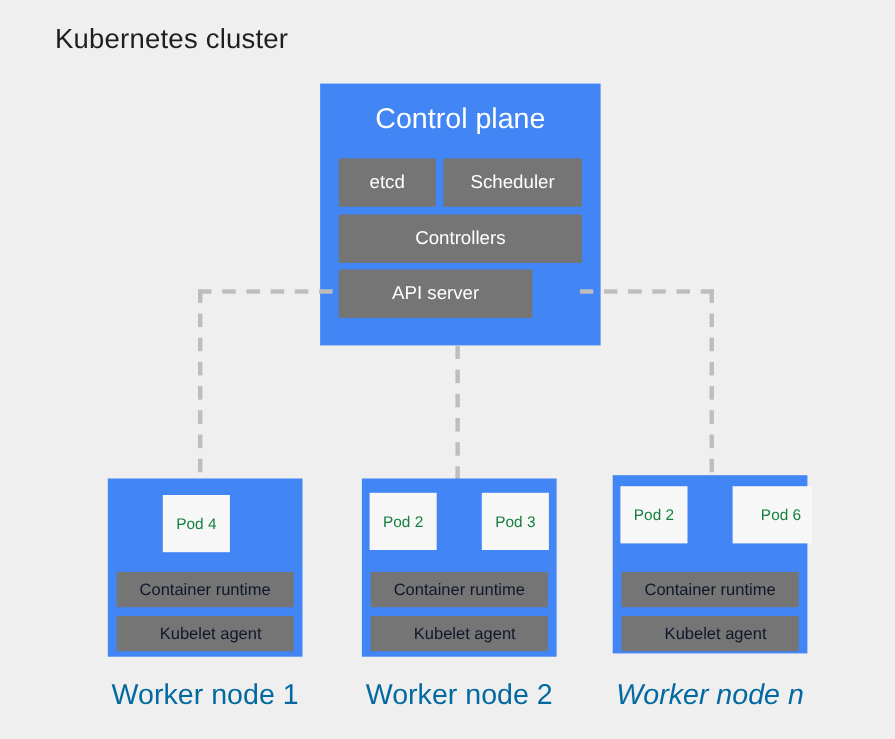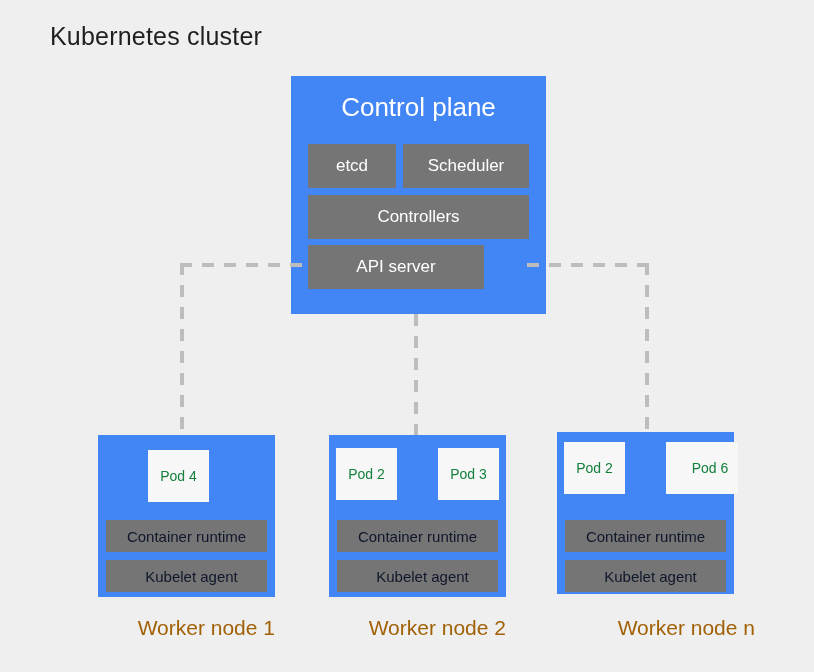--- a/index.html
+++ b/index.html
@@ -73,26 +73,26 @@
   .node-bar {
     position: absolute; background: #757575; color: #0f172a;
     display: flex; align-items: center; justify-content: center;
     font-size: 15px; white-space: nowrap;
     left: 8px; width: 161px; height: 32px;
   }
   .bar-runtime { top: 85px; }
   .bar-kubelet { top: 125px; padding-left: 10px; }
 
   .node-label {
-    position: absolute; color: #a16207; font-size: 21px;
-    text-align: right; white-space: nowrap; top: 616px;
+    position: absolute; color: #0369a1; font-size: 26px;
+    text-align: center; white-space: nowrap; top: 616px;
   }
   .label-1 { left: 98px;  width: 177px; }
   .label-2 { left: 329px; width: 177px; }
-  .label-n { left: 578px; width: 177px; }
+  .label-n { left: 557px; width: 177px; font-style: italic; }
 </style>
 </head>
 <body>
 
 <div id="canvas">
 
   <div class="page-title">Kubernetes cluster</div>
 
   <div class="control-plane">
     <div class="cp-title">Control plane</div>

